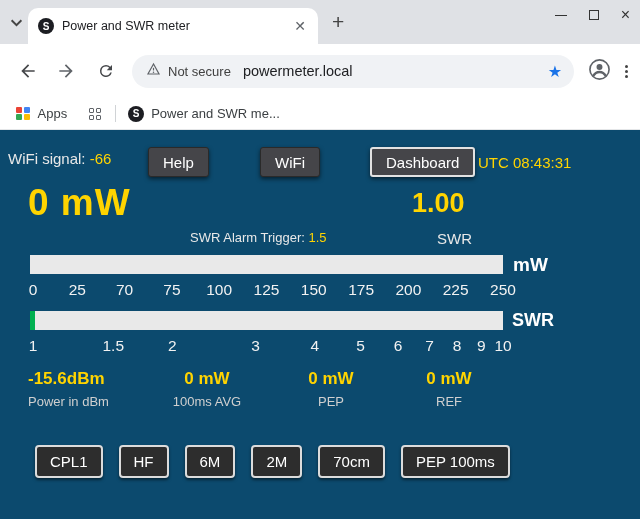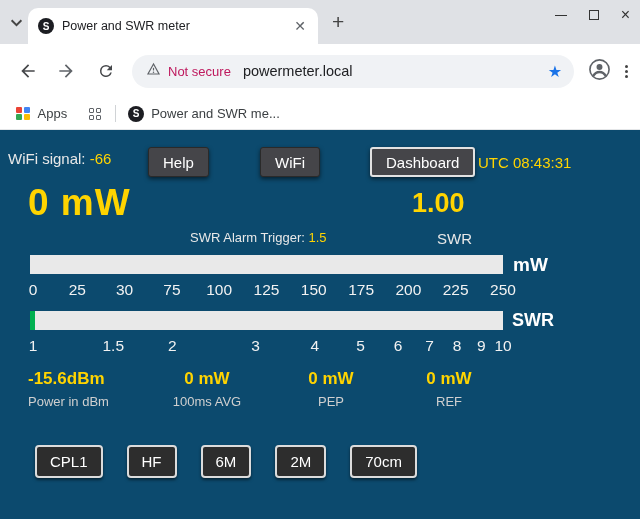--- a/index.html
+++ b/index.html
@@ -22,21 +22,21 @@
   .win-min { width:12px; border-top:1.6px solid #333; display:inline-block; }
   .win-max { width:10px; height:10px; border:1.6px solid #333; display:inline-block; }
   .win-close { font-size:16px; color:#333; line-height:10px; }
 
   
   .navbar { height:54px; background:#ffffff; display:flex; align-items:center; padding:0 12px; }
   .nav-icon { display:flex; align-items:center; justify-content:center; width:32px; height:32px;
               border-radius:50%; cursor:pointer; }
   .omnibox { flex:1; height:33px; background:#f0f2f5; border-radius:17px; display:flex;
              align-items:center; margin:0 14px 0 10px; padding:0 12px 0 14px; }
-  .notsecure { font-size:13px; color:#be185d; margin-left:7px; white-space:nowrap; }
+  .notsecure { font-size:13px; color:#404040; margin-left:7px; white-space:nowrap; }
   .url { font-size:14.5px; color:#202124; margin-left:12px; flex:1; white-space:nowrap; }
   .star { color:#1a73e8; font-size:16px; cursor:pointer; }
   .menu-dots { color:#444; font-size:15px; font-weight:bold; letter-spacing:0; line-height:5px;
                display:flex; flex-direction:column; align-items:center; gap:2px; cursor:pointer; margin-left:14px; }
   .dot { width:3px; height:3px; border-radius:50%; background:#444; }
 
   
   .bookmarks { height:32px; background:#ffffff; display:flex; align-items:center; padding:0 16px;
                border-bottom:1px solid #e4e6e8; }
   .apps-grid { display:grid; grid-template-columns:6px 6px; grid-template-rows:6px 6px; gap:1.5px; cursor:pointer; }
@@ -76,21 +76,21 @@
 
   .ticks { position:absolute; left:30px; width:473px; height:18px; font-size:15.5px; color:#f2f2f2; }
   .ticks1 { top:151px; } .ticks2 { top:207px; }
   .tick { position:absolute; transform:translateX(-50%); white-space:nowrap; }
   .tick.first { transform:translateX(-15%); }
 
   .rd-val { position:absolute; top:239px; font-size:17px; font-weight:600; }
   .rd-lab { position:absolute; top:264px; font-size:13px; color:#cfcfcf; }
   .ctr { transform:translateX(-50%); }
 
-  .band-row { position:absolute; left:35px; top:315px; display:flex; gap:24px; }
+  .band-row { position:absolute; left:35px; top:315px; display:flex; gap:16px; }
   .bandbtn { height:33px; background:#2d2d2d; color:#fff; border:2px solid #dcdcdc;
              border-radius:4px; font-size:15px; font-family:"Liberation Sans",sans-serif;
              padding:0 13px; cursor:pointer; box-shadow:0 2px 3px rgba(0,0,0,.5); }
 </style>
 </head>
 <body>
 
 <div class="tabstrip">
   <span class="tab-search">
     <svg width="13" height="10" viewBox="0 0 12 8">
@@ -195,21 +195,21 @@
   </div>
   <div class="swr-caption">SWR</div>
 
   <div class="bar bar1">
     <div class="fill" style="width: 0%;"></div>
   </div>
   <span class="bar-unit unit-mw">mW</span>
   <div class="ticks ticks1">
     <span class="tick first" style="left:0%">0</span>
     <span class="tick" style="left:10%">25</span>
-    <span class="tick" style="left:20%">30</span>
+    <span class="tick" style="left:20%">70</span>
     <span class="tick" style="left:30%">75</span>
     <span class="tick" style="left:40%">100</span>
     <span class="tick" style="left:50%">125</span>
     <span class="tick" style="left:60%">150</span>
     <span class="tick" style="left:70%">175</span>
     <span class="tick" style="left:80%">200</span>
     <span class="tick" style="left:90%">225</span>
     <span class="tick" style="left:100%">250</span>
   </div>
 
@@ -240,15 +240,16 @@
   <span class="rd-lab ctr" style="left:207px;">100ms AVG</span>
   <span class="rd-lab ctr" style="left:331px;">PEP</span>
   <span class="rd-lab ctr" style="left:449px;">REF</span>
 
   <div class="band-row">
     <button class="bandbtn">CPL1</button>
     <button class="bandbtn">HF</button>
     <button class="bandbtn">6M</button>
     <button class="bandbtn">2M</button>
     <button class="bandbtn">70cm</button>
+    <button class="bandbtn">PEP 100ms</button>
   </div>
 
 </div>
 
 </body></html>

